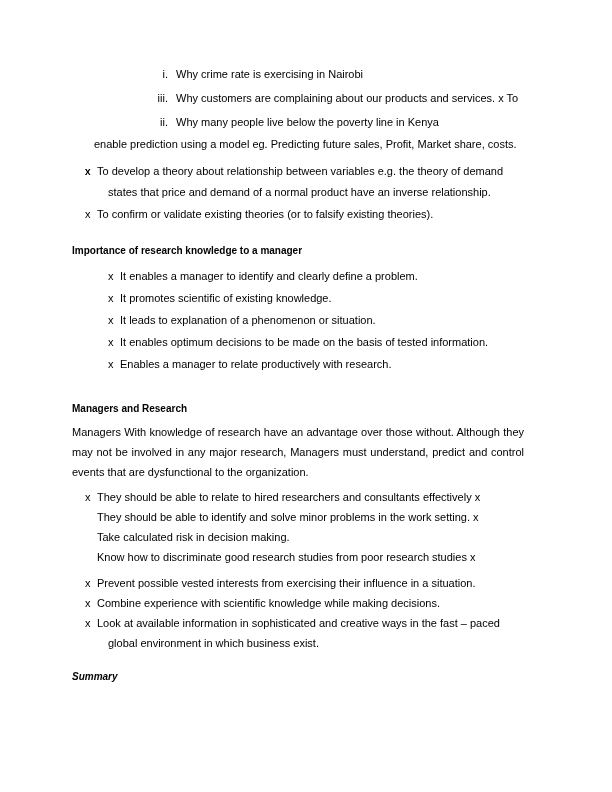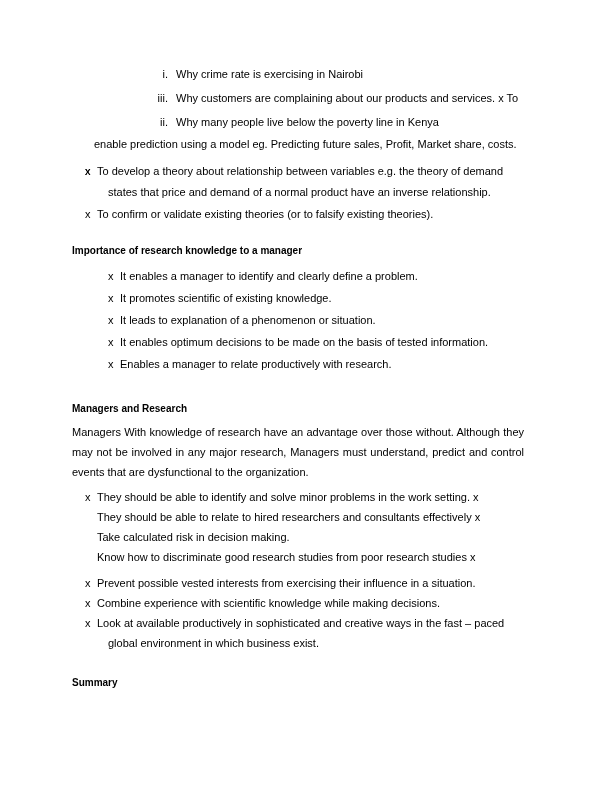--- a/index.html
+++ b/index.html
@@ -51,21 +51,21 @@
   
   .block { position: relative; padding-left: 25px; margin-top: 5px; line-height: 20px; }
   .block .xm { position: absolute; left: 13px; top: 0; }
   .bl { line-height: 20px; white-space: nowrap; }
 
   .bullet-list-3 { margin-top: 6px; }
   .b3-item { position: relative; padding-left: 25px; line-height: 20px; }
   .b3-item .xm { position: absolute; left: 13px; top: 0; }
   .b3-wrap { padding-left: 11px; line-height: 20px; white-space: nowrap; }
 
-  .heading-summary { margin-top: 20px; }
+  .heading-summary { margin-top: 14px; font-style: italic; }
 </style>
 </head>
 <body>
 
 <div class="page">
 
   <div class="roman-list">
     <div class="roman-item">
       <span class="roman-marker">i.</span>
       <span class="roman-text">Why crime rate is exercising in Nairobi</span>
@@ -121,36 +121,36 @@
       <span class="b-text">Enables a manager to relate productively with research.</span>
     </div>
   </div>
 
   <div class="heading heading-managers">Managers and Research</div>
 
   <p class="para">Managers With knowledge of research have an advantage over those without. Although they may not be involved in any major research, Managers must understand, predict and control events that are dysfunctional to the organization.</p>
 
   <div class="block">
     <span class="xm">x</span>
+    <div class="bl">They should be able to relate to hired researchers and consultants effectively x</div>
     <div class="bl">They should be able to identify and solve minor problems in the work setting. x</div>
-    <div class="bl">They should be able to relate to hired researchers and consultants effectively x</div>
     <div class="bl">Take calculated risk in decision making.</div>
     <div class="bl">Know how to discriminate good research studies from poor research studies x</div>
   </div>
 
   <div class="bullet-list-3">
     <div class="b3-item">
       <span class="xm">x</span>
       <span class="b-text">Prevent possible vested interests from exercising their influence in a situation.</span>
     </div>
     <div class="b3-item">
       <span class="xm">x</span>
       <span class="b-text">Combine experience with scientific knowledge while making decisions.</span>
     </div>
     <div class="b3-item">
       <span class="xm">x</span>
-      <span class="b-text">Look at available productively in sophisticated and creative ways in the fast – paced</span><div class="b3-wrap">global environment in which business exist.</div>
+      <span class="b-text">Look at available information in sophisticated and creative ways in the fast – paced</span><div class="b3-wrap">global environment in which business exist.</div>
     </div>
   </div>
 
   <div class="heading heading-summary">Summary</div>
 
 </div>
 
 </body></html>

